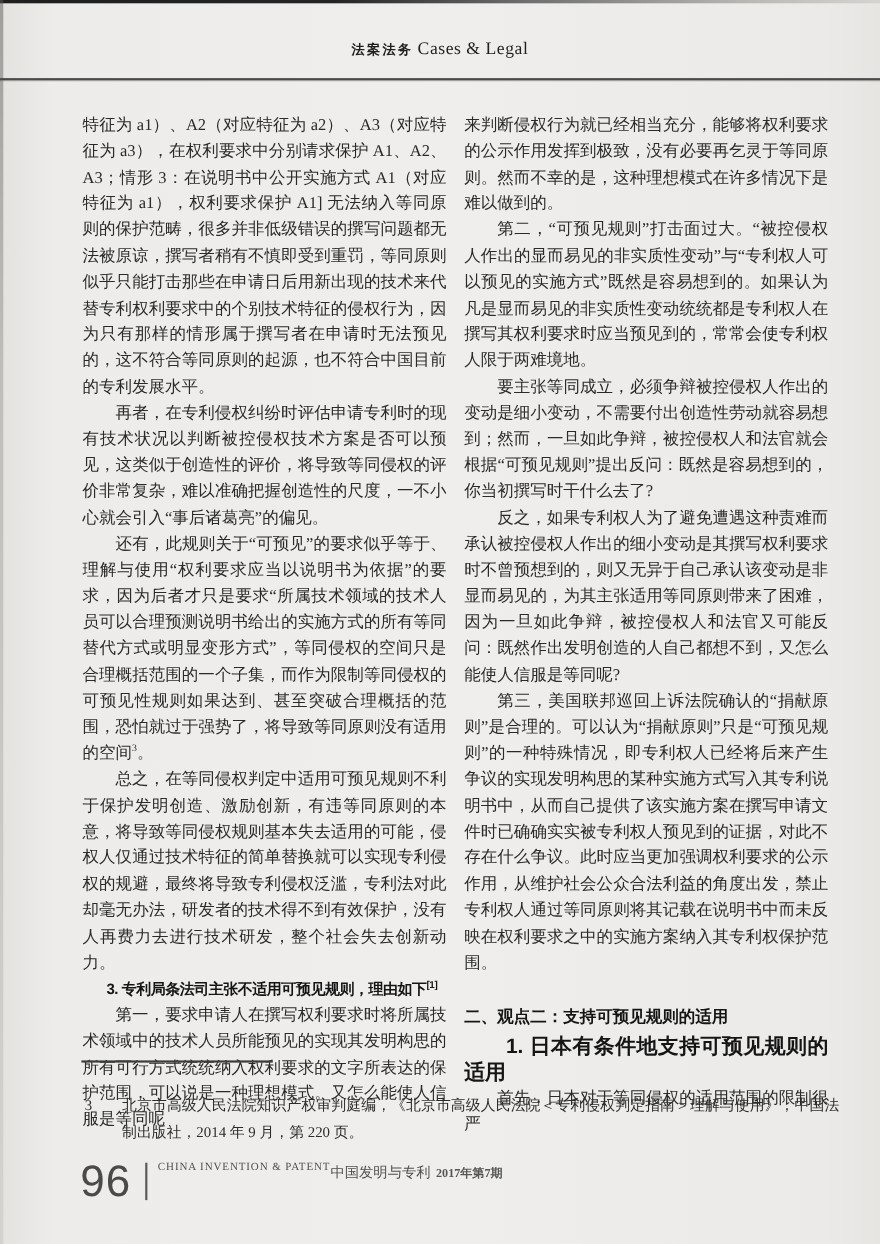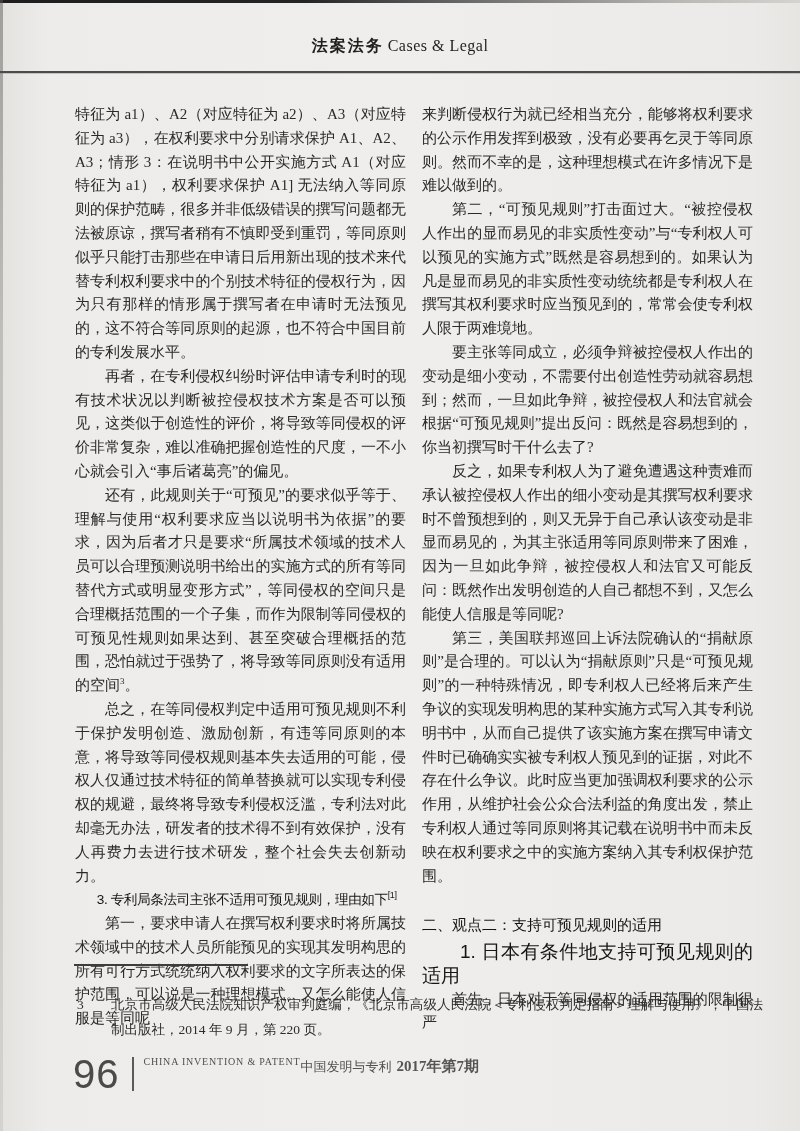--- a/index.html
+++ b/index.html
@@ -19,40 +19,40 @@
   }
   .scan-left-edge {
     position: absolute; top: 0; left: 0; width: 3px; height: 100%;
     background: linear-gradient(to bottom, #5a5a58 0%, #9b9a97 30%, #c4c3c0 100%);
     opacity: .5;
   }
   .header {
     position: absolute; top: 36px; left: 0; width: 100%;
     text-align: center; color: #1f1f1f;
   }
-  .header .cn { font-weight: bold; font-size: 16px; letter-spacing: 2px; font-family: "Liberation Sans", "DejaVu Sans", sans-serif; }
+  .header .cn { font-weight: bold; font-size: 12px; letter-spacing: 2px; font-family: "Liberation Sans", "DejaVu Sans", sans-serif; }
   .header .en { font-size: 16px; margin-left: 4px; letter-spacing: .5px; }
   .header-rule {
     position: absolute; top: 71px; left: 0; width: 100%; height: 2px;
     background: #4b4b4b;
     box-shadow: 0 1px 0 rgba(120,120,120,.35);
   }
   .columns {
     position: absolute; top: 103px; left: 75px; width: 678px;
     display: flex; gap: 16px;
   }
   .col {
     width: 331px; flex: none;
     font-size: 15px; line-height: 23.8px;
     text-align: justify; text-justify: inter-ideograph;
     color: #2a2a2a;
   }
   .col p { text-indent: 2em; }
   .col p.cont { text-indent: 0; }
-  .bold-head { font-weight: normal; color: #151515; font-family: "Liberation Sans", "DejaVu Sans", sans-serif; }
+  .bold-head { font-weight: bold; color: #151515; font-family: "Liberation Sans", "DejaVu Sans", sans-serif; }
   p.one-line-head { font-size: 13.6px; text-indent: 1.6em; letter-spacing: -0.4px; line-height: 23.8px; }
   .section-head { margin-top: 25px; margin-bottom: 3px; text-indent: 0 !important; font-size: 15px; }
   .sub-head { font-size: 19px; }
   sup.fn-ref { font-size: 9px; line-height: 0; vertical-align: 6px; }
   .footnote-rule {
     position: absolute; left: 74px; top: 964px; width: 174px; height: 2px;
     background: #3d3d3d;
   }
   .footnote {
     position: absolute; left: 75px; top: 992px; width: 688px;
@@ -68,21 +68,21 @@
     font-family: "Liberation Sans", "DejaVu Sans", sans-serif;
     font-size: 40px; line-height: 36px; letter-spacing: 1px; color: #4a4a4a;
   }
   .footer .bar { flex: none; width: 2px; background: #5a5a5a; margin: 1px 10px 1px 12px; }
   .footer .jstack { display: flex; justify-content: space-between; }
   .footer .jen {
     font-size: 10px; letter-spacing: .8px; color: #4f4f4f;
     font-family: "Liberation Serif", "DejaVu Serif", serif;
   }
   .footer .jcn-line { margin-top: 1px; font-size: 13px; color: #4f4f4f; }
-  .footer .issue { font-size: 15px; margin-left: 5px; font-weight: bold; color: #555; }
+  .footer .issue { font-size: 11px; margin-left: 5px; font-weight: bold; color: #555; }
 </style>
 </head>
 <body>
 
 <div class="page">
   <div class="scan-top-edge"></div>
   <div class="scan-left-edge"></div>
 
   <div class="header">
     <span class="cn">法案法务</span><span class="en">Cases &amp; Legal</span>

